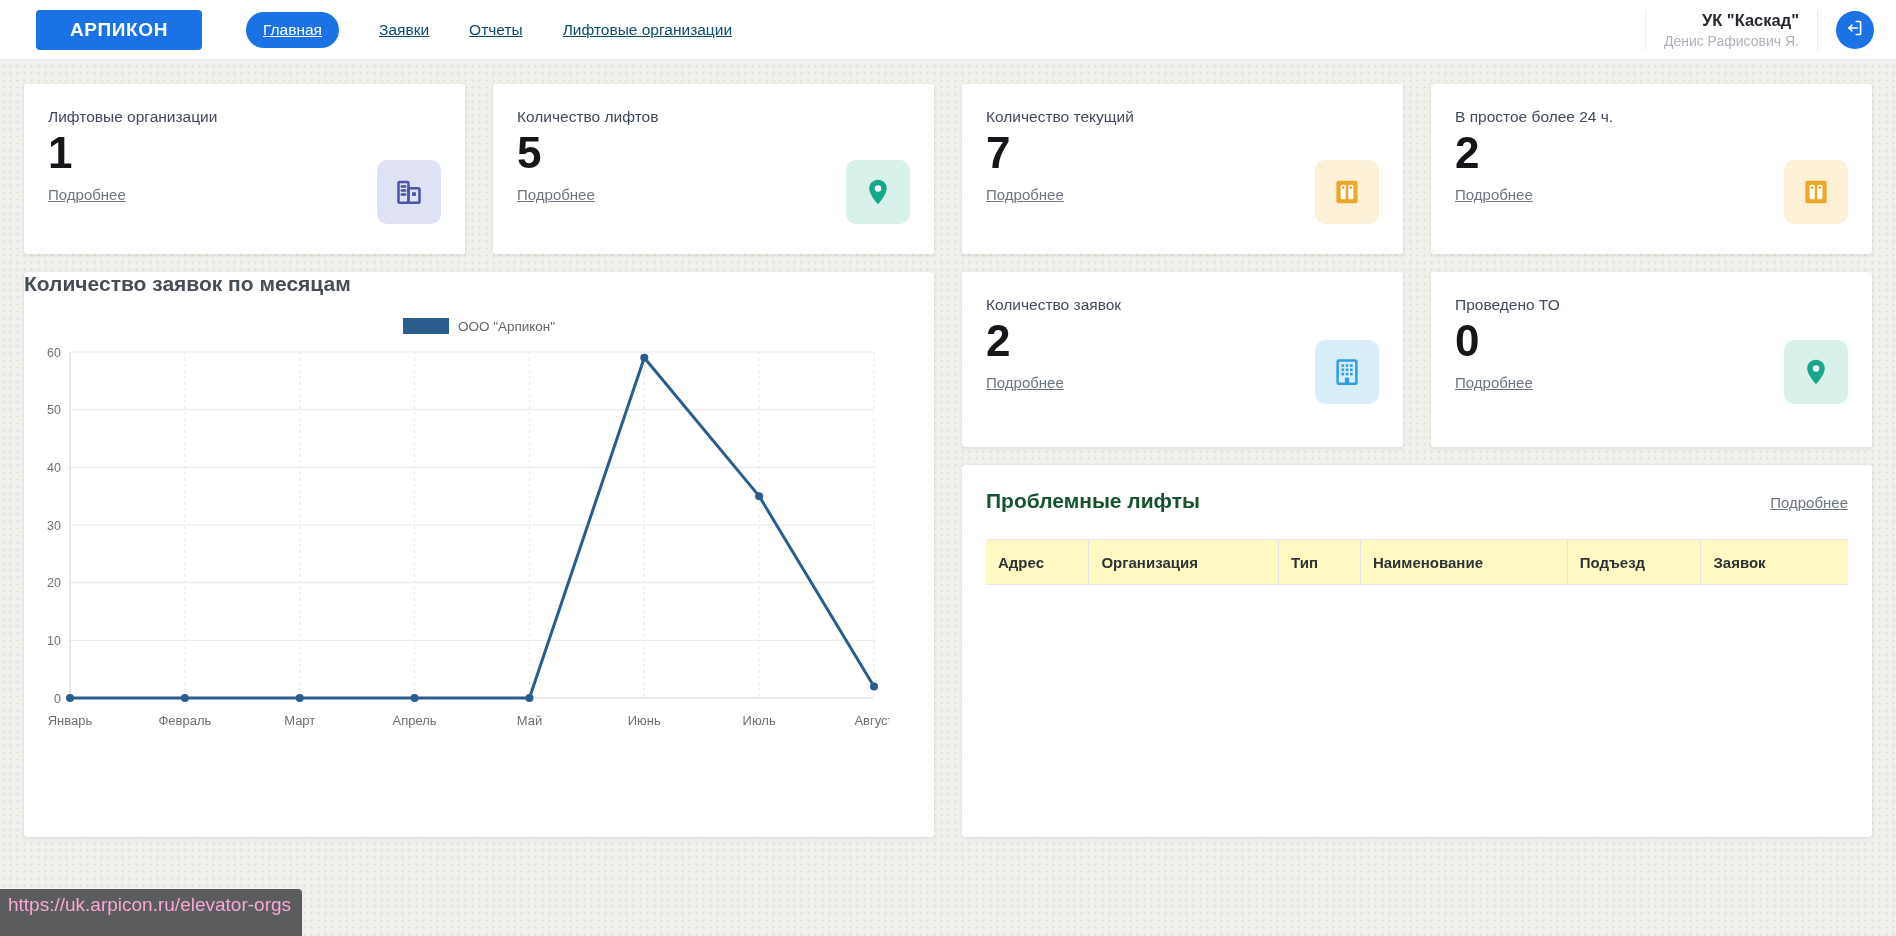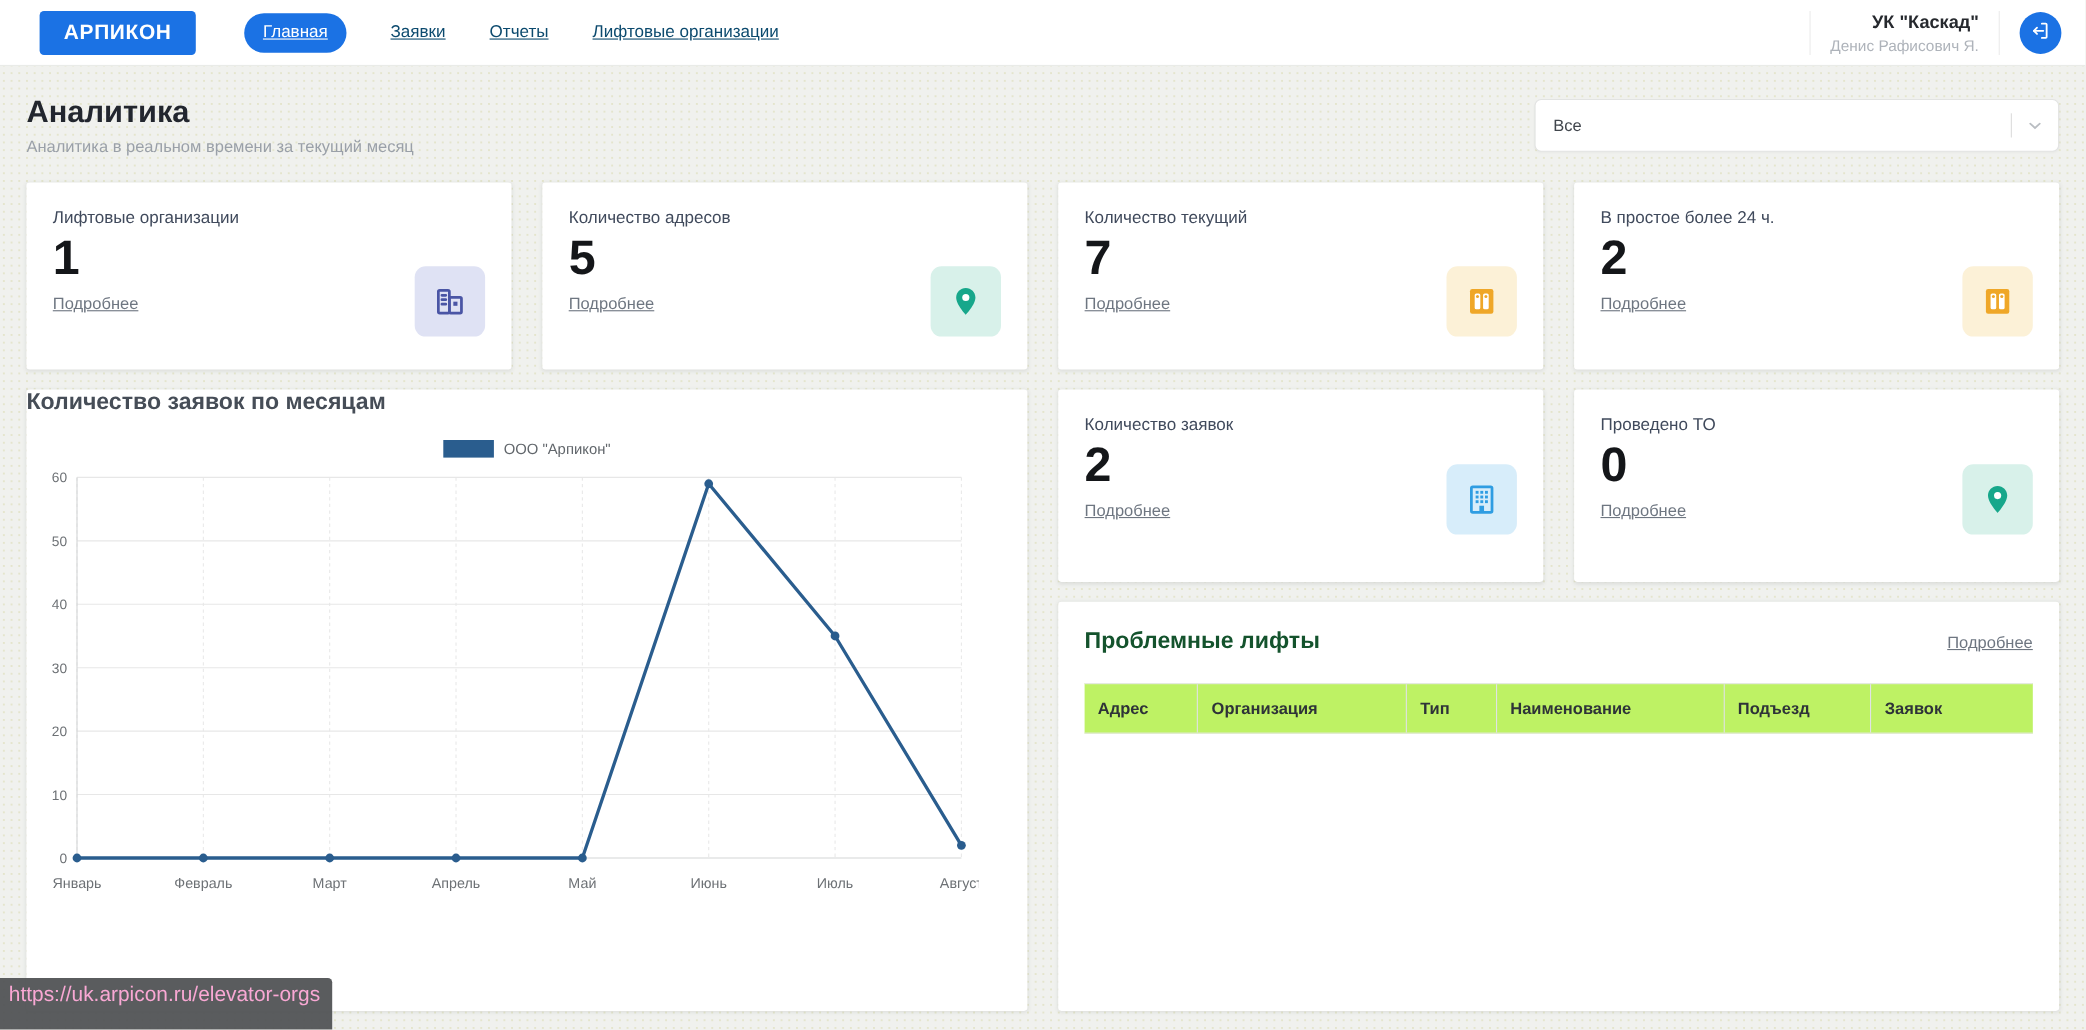--- a/index.html
+++ b/index.html
@@ -9,21 +9,21 @@
     font-family:"Liberation Sans", sans-serif;
     background-color:#f0f1ee;
     background-image: radial-gradient(rgba(208,208,150,.38) 1px, transparent 1.25px);
     background-size:7px 7px;
     position:relative;
   }
   
   .topbar { height:60px; background:#fff; border-bottom:1px solid #e9ebe8;
     display:flex; align-items:center; padding:0 22px; position:relative; z-index:2; }
   .logo { background:#1b72e4; color:#fff; font-weight:bold; font-size:19px;
-    letter-spacing:.6px; padding:9px 22px; border-radius:4px; margin-left:14px; cursor:pointer; }
+    letter-spacing:.6px; padding:9px 34px; border-radius:4px; margin-left:14px; cursor:pointer; }
   .main-nav { display:flex; align-items:center; gap:40px; margin-left:44px; }
   .nav-link { color:#0c4a6e; text-decoration:underline; font-size:15.5px; cursor:pointer; }
   .nav-link.active { background:#1b72e4; color:#fff; padding:9px 17px; border-radius:18px; }
   .topbar-right { margin-left:auto; display:flex; align-items:center; gap:18px; }
   .v-divider { width:1px; height:40px; background:#ebebeb; }
   .user-block { text-align:right; }
   .user-company { font-size:16.5px; font-weight:bold; color:#26292e; }
   .user-name { font-size:14px; color:#aeb3ba; margin-top:3px; }
   .logout-btn { width:38px; height:38px; border-radius:50%; background:#1b72e4;
     display:flex; align-items:center; justify-content:center; cursor:pointer; border:none; }
@@ -54,21 +54,21 @@
   .chart-card { grid-column:1/3; grid-row:2/4; }
   .chart-title { font-size:21px; font-weight:bold; color:#464d57; }
   .legend-row { display:flex; justify-content:center; align-items:center; gap:9px; margin-top:22px; }
   .legend-swatch { width:46px; height:16px; }
   .legend-label { font-size:13.5px; color:#62676c; }
   .chart-holder { margin-top:4px; }
   
   .problem-card { grid-column:3/5; grid-row:3; padding:24px; }
   .problem-head { display:flex; justify-content:space-between; align-items:baseline; }
   .problem-title { font-size:21px; font-weight:bold; color:#14532d; }
-  .table-header { display:flex; margin-top:26px; height:46px; background:#bef264;
+  .table-header { display:flex; margin-top:26px; height:46px; background:#fef9c3;
     border-top:1px solid #e8e9ea; border-bottom:1px solid #e8e9ea; }
   .th { display:flex; align-items:center; padding-left:12px; font-weight:bold;
     font-size:15px; color:#2e3338; border-right:1px solid #e0e2e4; }
   .th:last-child { border-right:none; }
   
   .status-tooltip { position:fixed; left:0; bottom:0; background:rgba(83,85,87,.96);
     color:#f9a8d4; font-size:19px; padding:5px 11px 20px 8px;
     border-top-right-radius:4px; z-index:10; }
 </style>
 </head>
@@ -94,54 +94,39 @@
             <path d="M13.5 4.2h4.2a1 1 0 0 1 1 1v13.6a1 1 0 0 1-1 1h-4.2"></path>
             <path d="M15 12H4.8"></path>
             <path d="M8.2 8.6 4.8 12l3.4 3.4"></path>
           </svg></span>
     </button>
   </div>
 </header>
 
 <div class="content">
 
-  <div class="title-row">
-    <div>
-      <h1 class="page-title">Аналитика</h1>
-      <div class="page-subtitle">Аналитика в реальном времени за текущий месяц</div>
-    </div>
-    <div class="select-box">
-      <span>Все</span>
-      <span class="select-divider"></span>
-      <span class="select-arrow" id="select-arrow-holder">
-          <svg width="16" height="16" viewBox="0 0 24 24" fill="none" stroke="#b9bdc2" stroke-width="2.4" stroke-linecap="round">
-            <path d="M5.5 9.5 12 15.5 18.5 9.5"></path>
-          </svg>
-        </span>
-    </div>
-  </div>
 
   <div class="grid">
 
     <div class="card stat-card">
       <div class="stat-label">Лифтовые организации</div>
       <div class="stat-value">1</div>
       <div class="stat-link-row"><a class="ulink stat-link">Подробнее</a></div>
       <div class="stat-icon" style="background: rgb(223, 226, 244); color: rgb(74, 85, 165);">
           <svg width="30" height="30" viewBox="0 0 24 24" fill="none" stroke="currentColor" stroke-width="2" stroke-linecap="round">
             <rect x="3.6" y="4" width="8" height="16.5" rx="1"></rect>
             <path d="M6.2 7.6h2.8M6.2 10.8h2.8M6.2 14h2.8"></path>
             <rect x="11.6" y="9" width="8.8" height="11.5" rx="1"></rect>
             <rect x="14.5" y="12.2" width="3" height="3" fill="currentColor" stroke="none"></rect>
           </svg>
         </div>
     </div>
 
     <div class="card stat-card">
-      <div class="stat-label">Количество адресов</div>
+      <div class="stat-label">Количество лифтов</div>
       <div class="stat-value">5</div>
       <div class="stat-link-row"><a class="ulink stat-link">Подробнее</a></div>
       <div class="stat-icon" style="background: rgb(216, 241, 234); color: rgb(23, 167, 139);">
           <svg width="30" height="30" viewBox="0 0 24 24" fill="currentColor">
             <path d="M12 2.2c-3.9 0-7 3.1-7 7 0 5.2 7 12.6 7 12.6s7-7.4 7-12.6c0-3.9-3.1-7-7-7z"></path>
             <circle cx="12" cy="9.2" r="2.6" fill="#ffffff"></circle>
           </svg>
         </div>
     </div>
 

